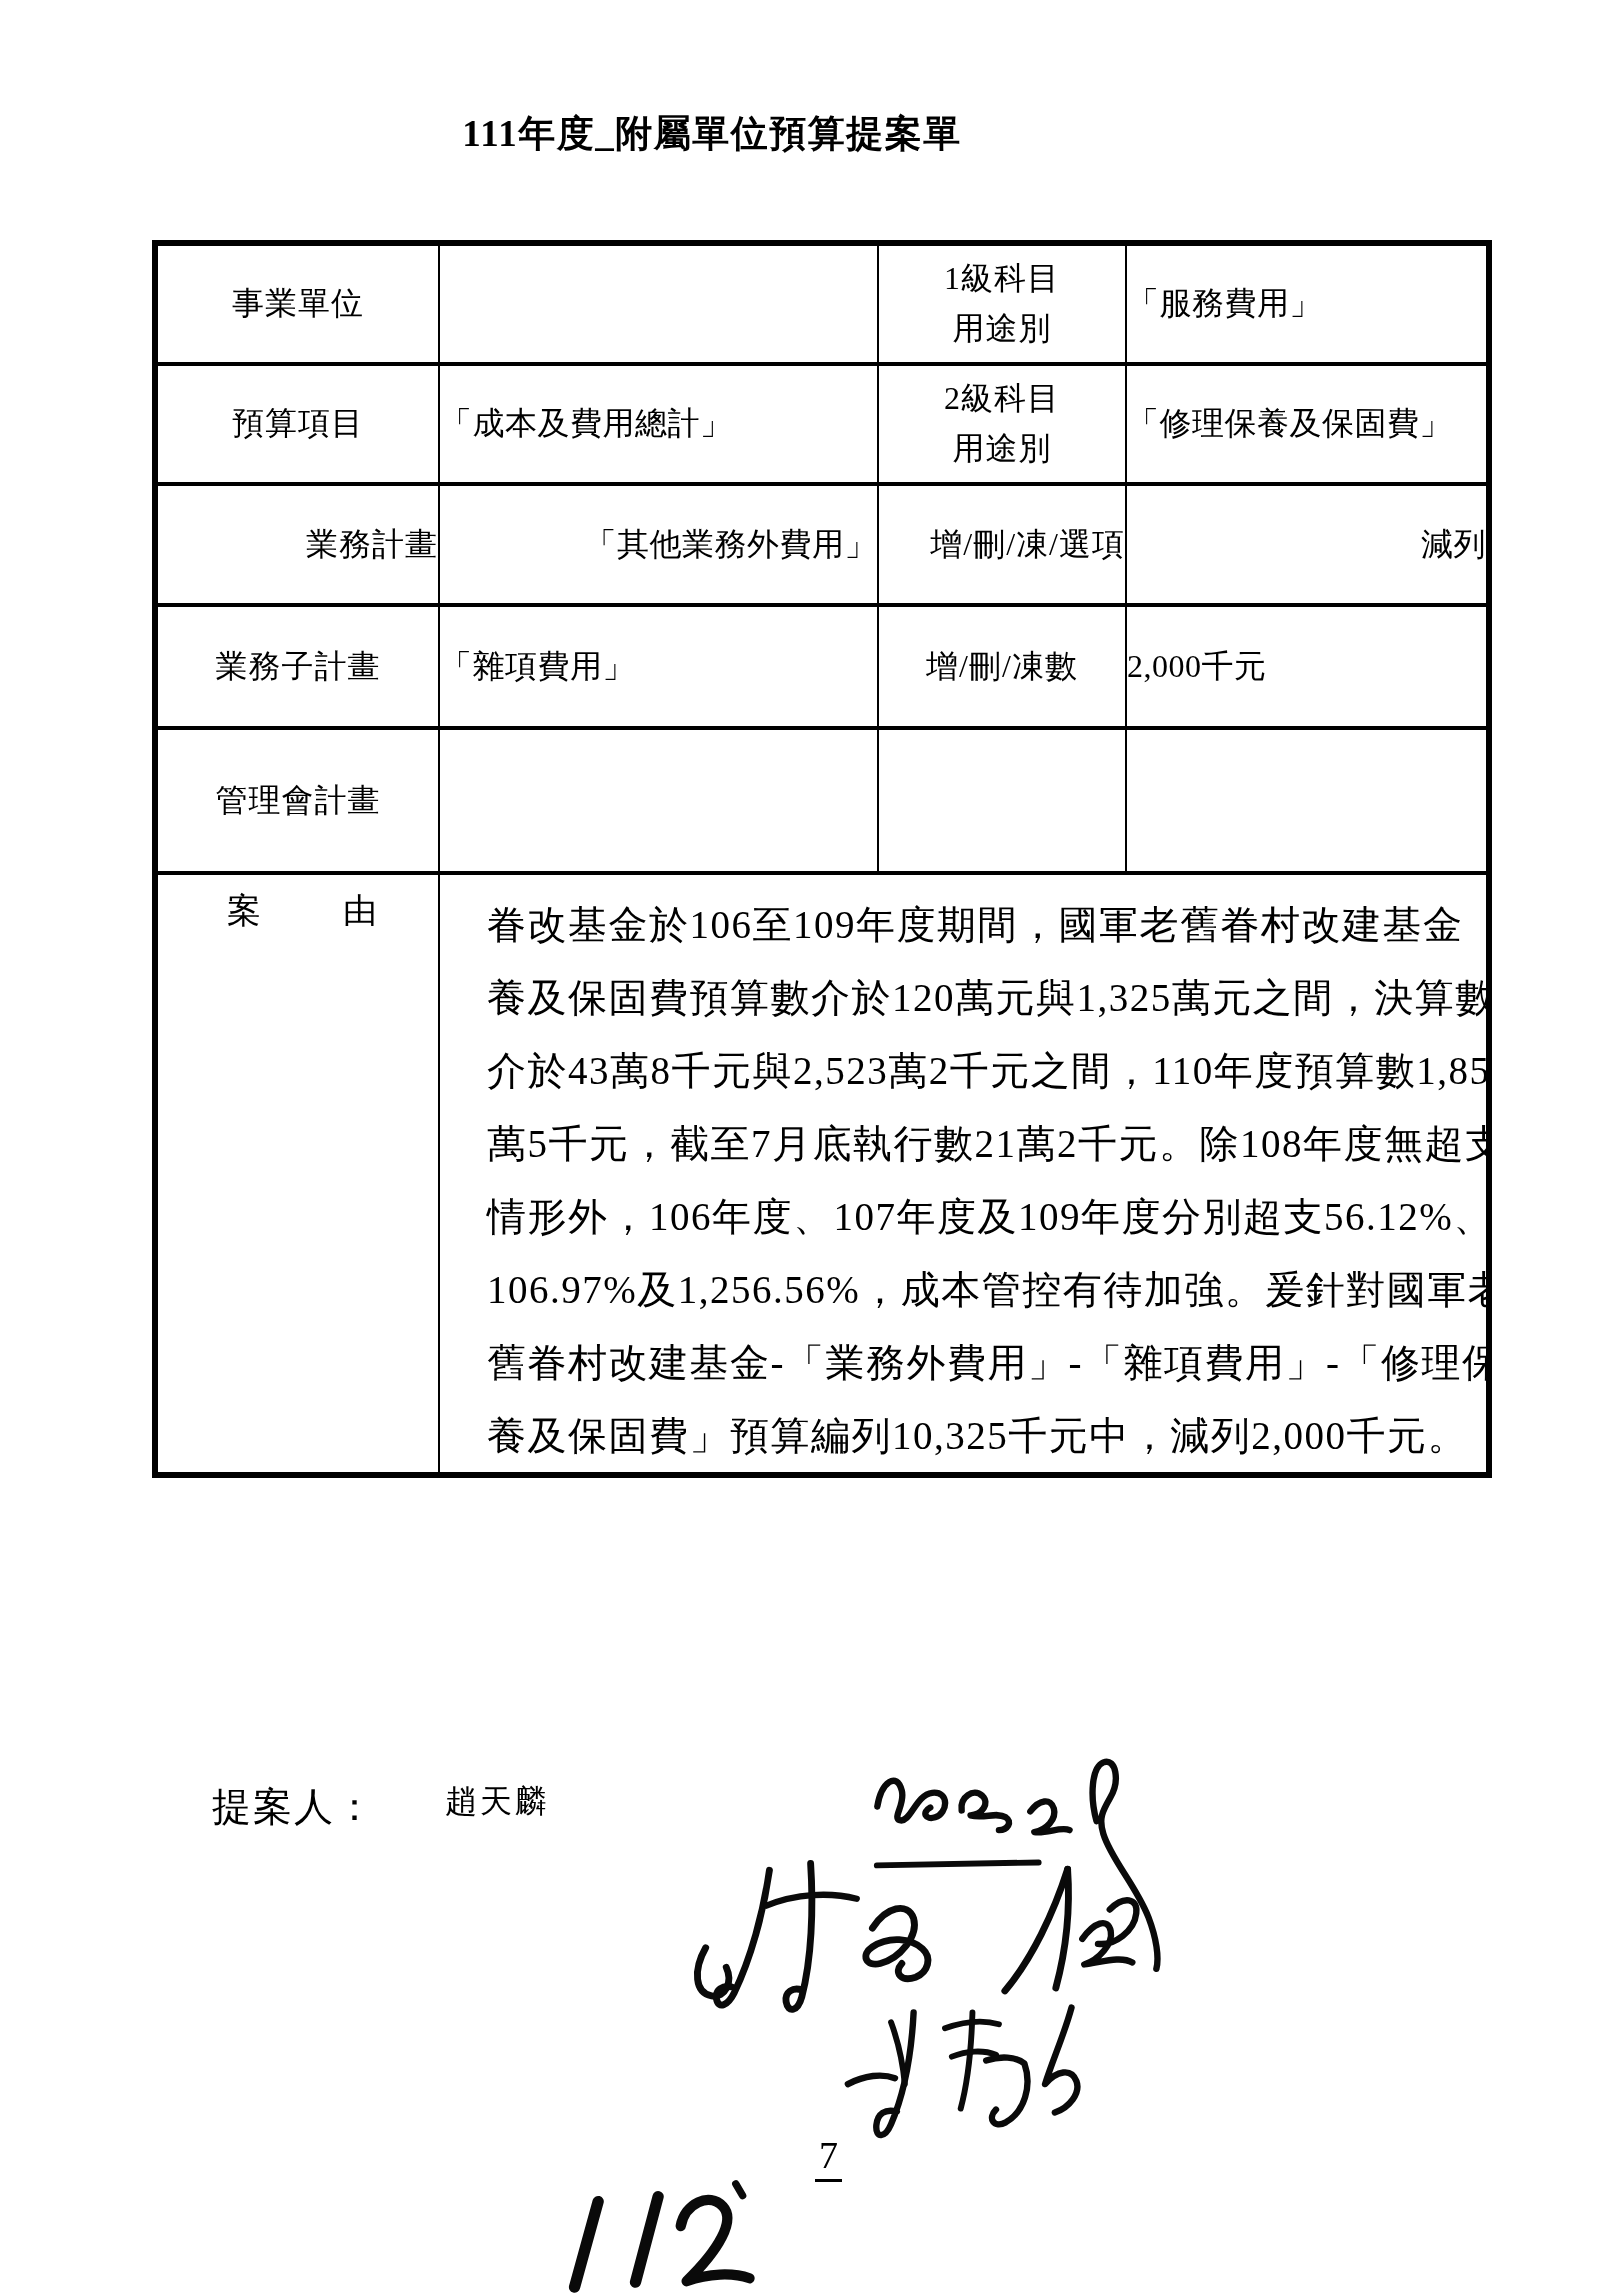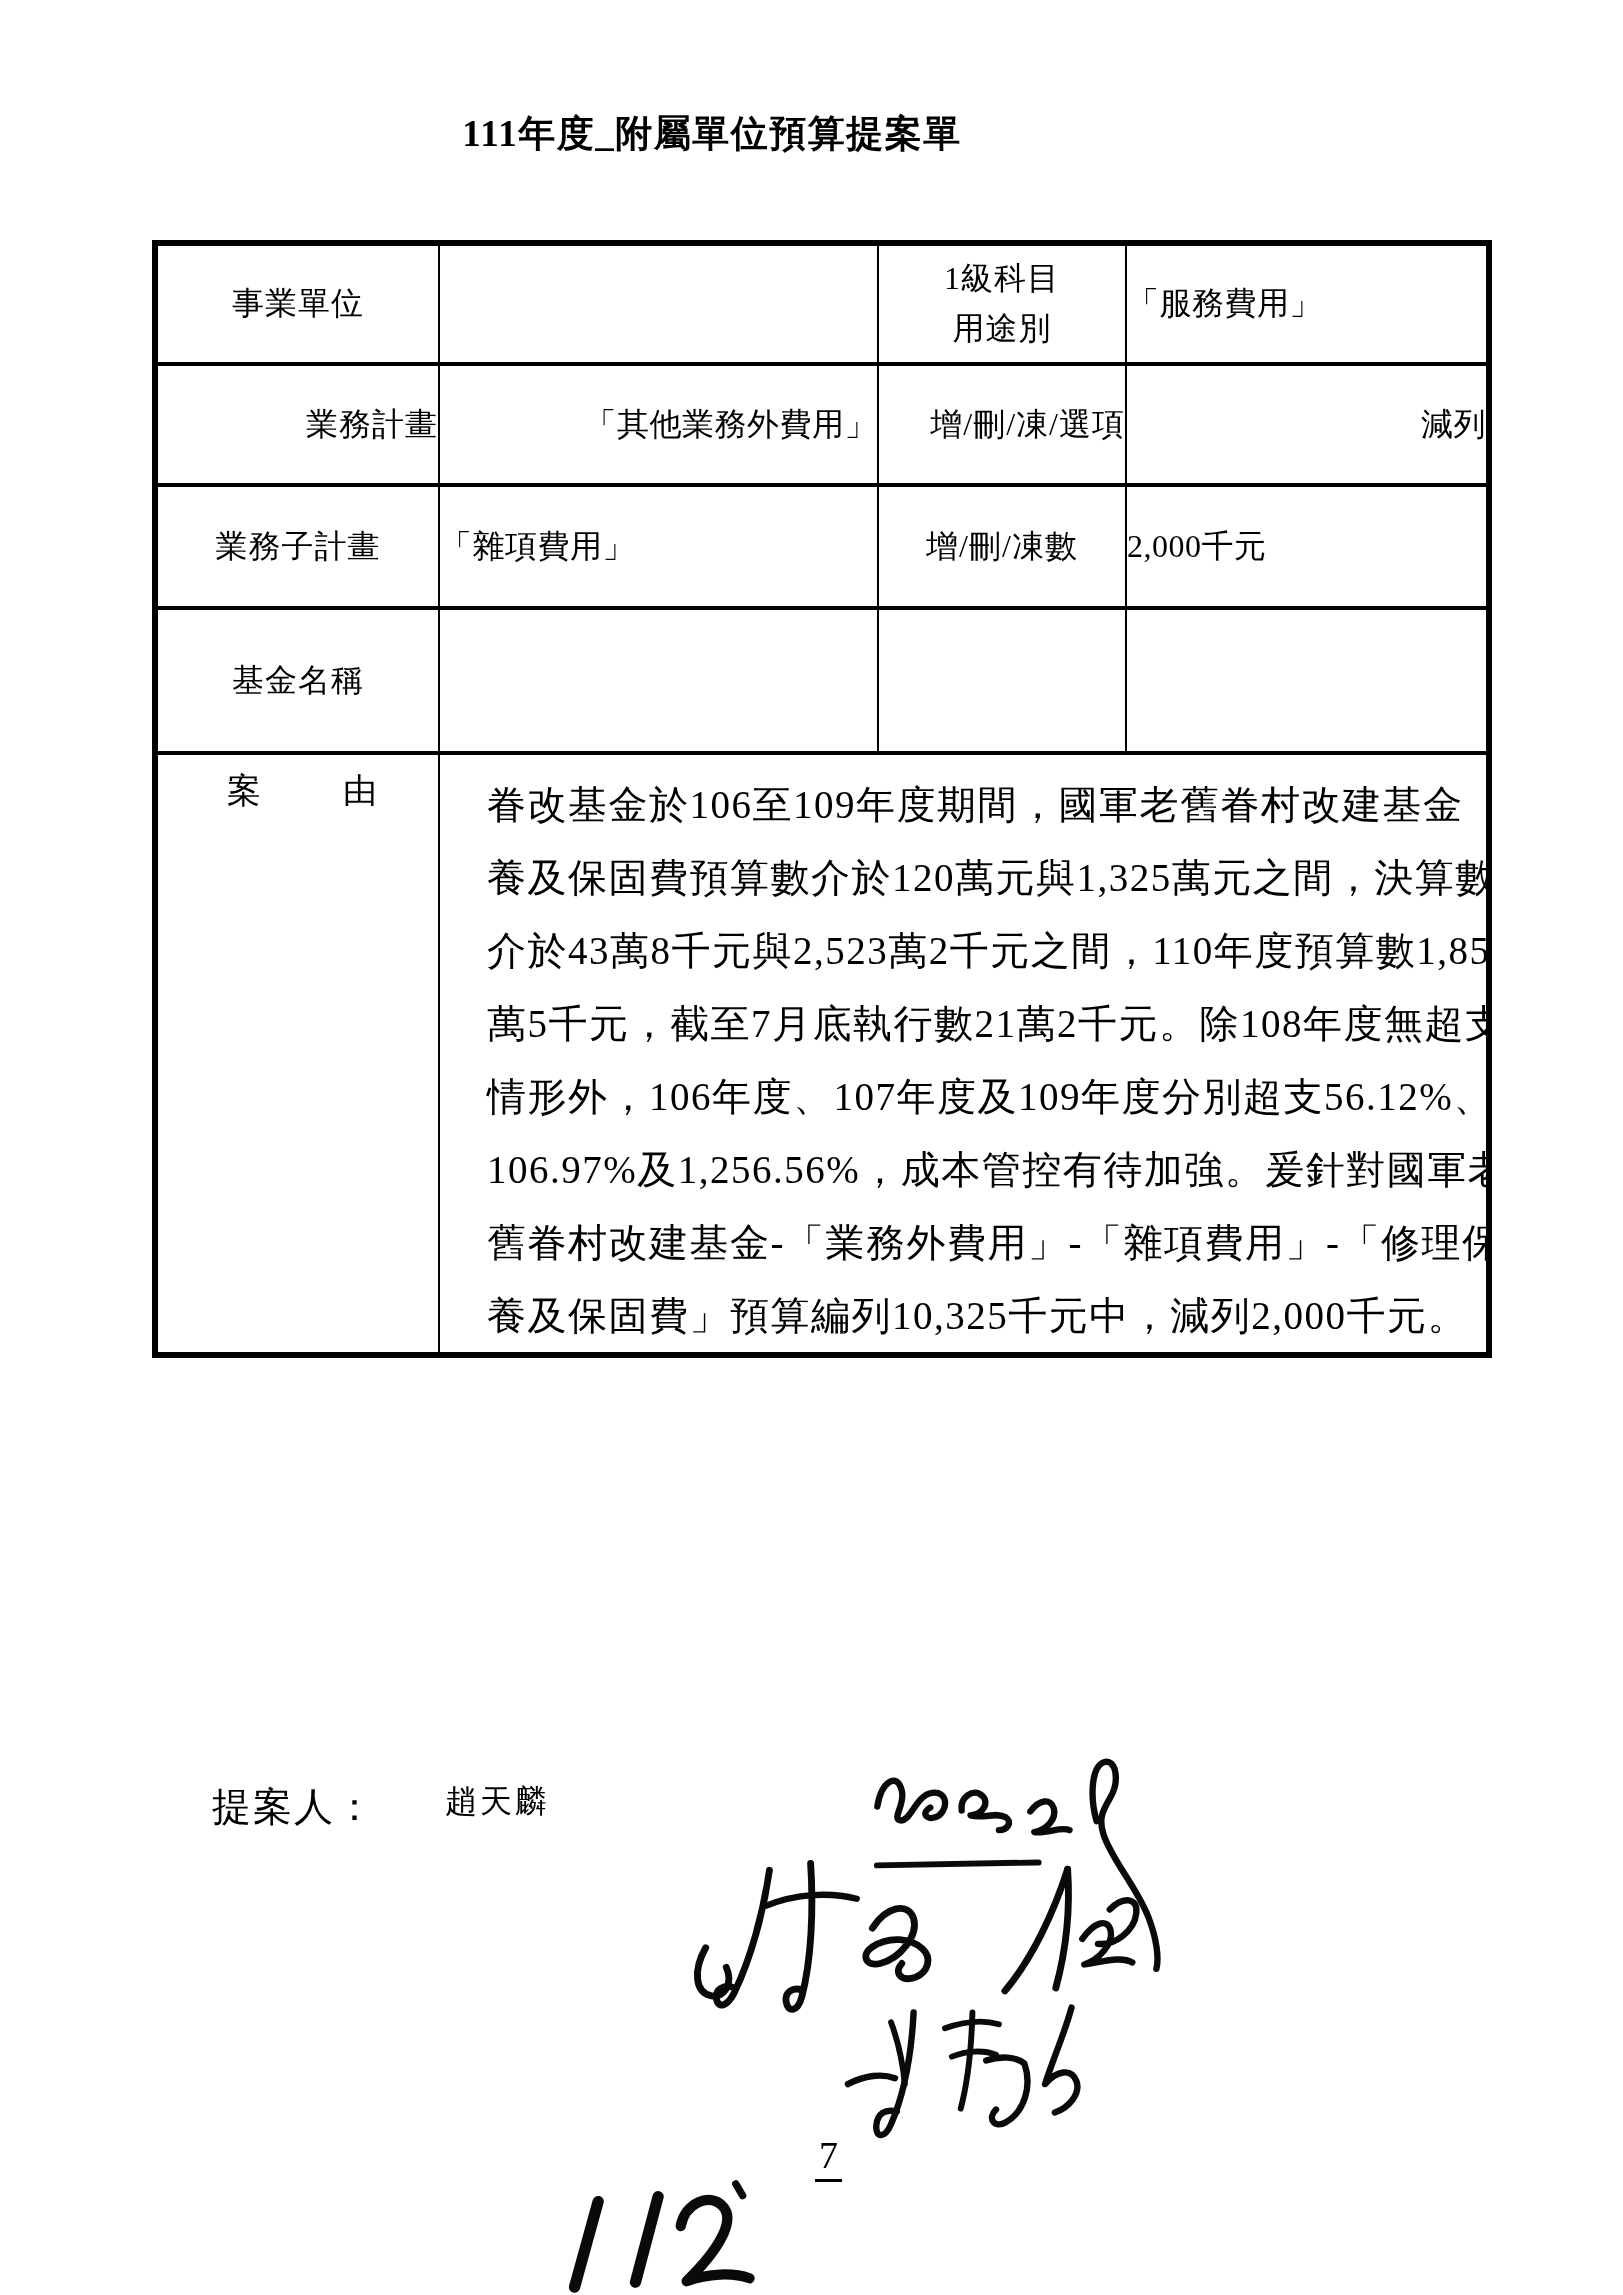--- a/index.html
+++ b/index.html
@@ -127,34 +127,41 @@
         <col style="width:363px">
     </colgroup>
     <tbody>
       <tr class="r2">
         <td class="lbl">事業單位</td>
         <td class="val"></td>
         <td class="lbl2">1級科目
 用途別</td>
         <td class="val4">「服務費用」</td>
       </tr>
+      <tr class="r3">
+        <td class="lbl">預算項目</td>
+        <td class="val">「成本及費用總計」</td>
+        <td class="lbl2">2級科目
+用途別</td>
+        <td class="val4">「修理保養及保固費」</td>
+      </tr>
       <tr class="r5">
         <td class="lbl">業務計畫</td>
         <td class="val">「其他業務外費用」</td>
         <td class="lbl">增/刪/凍/選項</td>
         <td class="val4">減列</td>
       </tr>
       <tr class="r6">
         <td class="lbl">業務子計畫</td>
         <td class="val">「雜項費用」</td>
         <td class="lbl">增/刪/凍數</td>
         <td class="val4">2,000千元</td>
       </tr>
       <tr class="r7">
-        <td class="lbl">基金名稱</td>
+        <td class="lbl">管理會計畫</td>
         <td class="val"></td>
         <td class="lbl"></td>
         <td class="val4"></td>
       </tr>
       <tr class="rcase">
         <td>
           <div class="case-label">
             <span>案</span>
             <span>由</span>
           </div>

